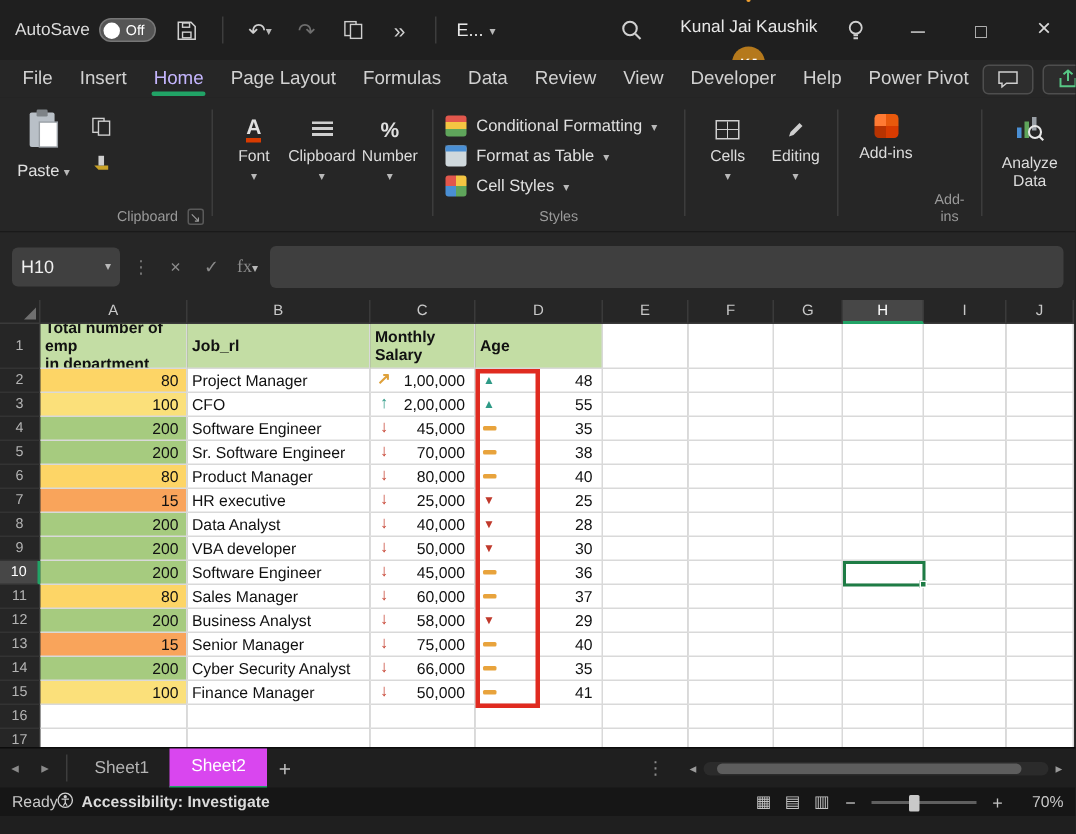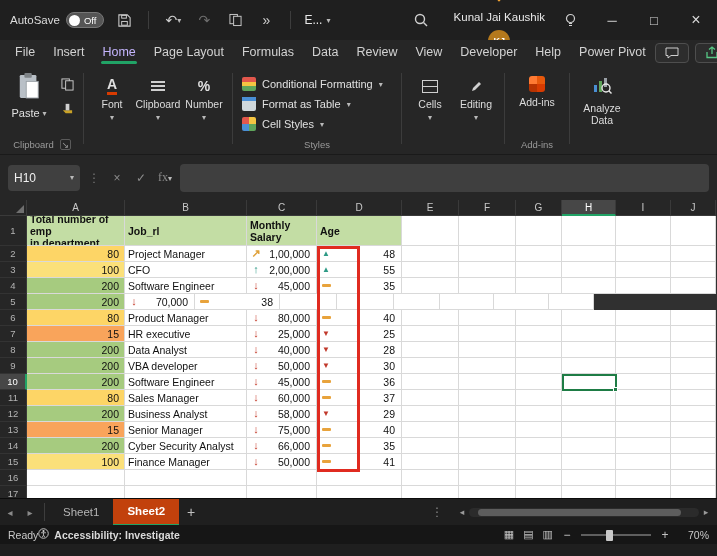--- a/index.html
+++ b/index.html
@@ -31,21 +31,21 @@
   .menubar { height:26px; background:#262626; display:flex; align-items:center; padding:0 6px; }
   .mtab { padding:3px 9px 5px; font-size:12.5px; color:#d2d2d2; position:relative; cursor:default; white-space:nowrap; }
   .mtab.active { color:#c4b5fd; }
   .mtab.active::after { content:""; position:absolute; left:8px; right:8px; bottom:0; height:3px; background:#21A366; border-radius:2px; }
   .menu-right { margin-left:auto; display:flex; gap:6px; padding-right:8px; }
   .mr-btn { width:34px; height:20px; border:1px solid #4e4e4e; border-radius:4px; display:flex; align-items:center; justify-content:center; background:#2d2d2d; }
 
   
   .ribbon { height:92px; background:#262626; display:flex; align-items:stretch; padding:4px 4px 2px 6px; border-bottom:1px solid #1a1a1a; }
   .vdiv { width:1px; background:#3c3c3c; margin:4px 5px 8px; }
-  .rgroup { display:flex; flex-direction:column; }
+  .rgroup { display:flex; }
   .gcaption { font-size:9.5px; color:#9a9a9a; text-align:center; }
   .caption-row { margin-top:auto; display:flex; align-items:center; justify-content:center; gap:6px; padding-bottom:2px; }
   .launcher { font-size:9px; color:#9a9a9a; border:1px solid #5a5a5a; border-radius:2px; width:11px; height:11px; display:flex; align-items:center; justify-content:center; }
   .clip-top { display:flex; gap:4px; }
   .paste-btn { width:46px; display:flex; flex-direction:column; align-items:center; gap:3px; padding-top:3px; }
   .blabel { font-size:11px; color:#e0e0e0; display:flex; align-items:center; gap:3px; }
   .mini-col { display:flex; flex-direction:column; gap:6px; padding-top:6px; }
   .mini-btn { width:22px; height:18px; display:flex; align-items:center; justify-content:center; }
   .collapsed-btn { width:46px; display:flex; flex-direction:column; align-items:center; justify-content:flex-start; gap:3px; padding-top:8px; }
   .cicon { height:18px; display:flex; align-items:center; justify-content:center; color:#e0e0e0; font-size:14px; font-weight:700; }
@@ -98,21 +98,21 @@
   .ic.dashbar { width:12px; display:flex; align-items:center; justify-content:center; }
   .ic.dashbar::before { content:""; width:9px; height:3.5px; border-radius:1px; background:#e8a33c; }
   .redbox { position:absolute; left:317px; top:46px; width:43px; height:226px; border:3px solid #E02B20; pointer-events:none; z-index:4; }
   .selbox { position:absolute; left:562px; top:174px; width:55px; height:17px; border:2px solid #1E7C45; pointer-events:none; z-index:5; }
   .selhandle { position:absolute; left:613px; top:187px; width:5px; height:5px; background:#1E7C45; border:1px solid #fff; z-index:6; pointer-events:none; }
 
   
   .tabbar { height:27px; background:#1f1f1f; display:flex; align-items:center; border-top:1px solid #0c0c0c; font-size:11.5px; }
   .tabnav { color:#8a8a8a; width:20px; text-align:center; font-size:10px; }
   .stab { padding:0 14px; height:27px; display:flex; align-items:center; color:#b5b5b5; }
-  .stab.active { color:#fff; font-weight:700; background:#c2410c; border-bottom:2.5px solid #21A366; }
+  .stab.active { color:#fff; font-weight:400; background:#d946ef; border-bottom:2.5px solid #21A366; }
   .addsheet { width:24px; text-align:center; color:#c0c0c0; font-size:14px; }
   .tab-right { margin-left:auto; display:flex; align-items:center; gap:6px; padding-right:4px; }
   .tdots { color:#8a8a8a; font-size:12px; padding:0 6px; }
   .hscroll { display:flex; align-items:center; width:258px; }
   .harrow { color:#9a9a9a; font-size:9px; width:14px; text-align:center; }
   .htrack { flex:1; height:9px; background:#2b2b2b; border-radius:5px; position:relative; }
   .hthumb { position:absolute; left:4%; top:1px; width:88%; height:7px; border-radius:4px; background:#5d5d5d; }
 
   
   .statusbar { height:19px; background:#161616; display:flex; align-items:center; font-size:10.5px; color:#c9c9c9; padding:0 8px; }
@@ -468,20 +468,23 @@
           <div class="gcell" style="width: 46px;"></div>
           <div class="gcell" style="width: 54px;"></div>
           <div class="gcell" style="width: 55px;"></div>
           <div class="gcell" style="width: 45px;"></div>
         </div>
         <div class="grow" style="height: 16px;">
           <div class="rowh">5</div>
           <div class="gcell numc" style="width: 98px; background: rgb(166, 203, 127);">
             <span>200</span>
           </div>
+          <div class="gcell" style="width: 122px;">
+            <span>Sr. Software Engineer</span>
+          </div>
           <div class="gcell iconval" style="width: 70px;">
             <span class="ic red">↓</span>
             <span class="val">70,000</span>
           </div>
           <div class="gcell iconval" style="width: 85px;">
             <span class="ic dashbar"></span>
             <span class="val">38</span>
           </div>
           <div class="gcell" style="width: 57px;"></div>
           <div class="gcell" style="width: 57px;"></div>

